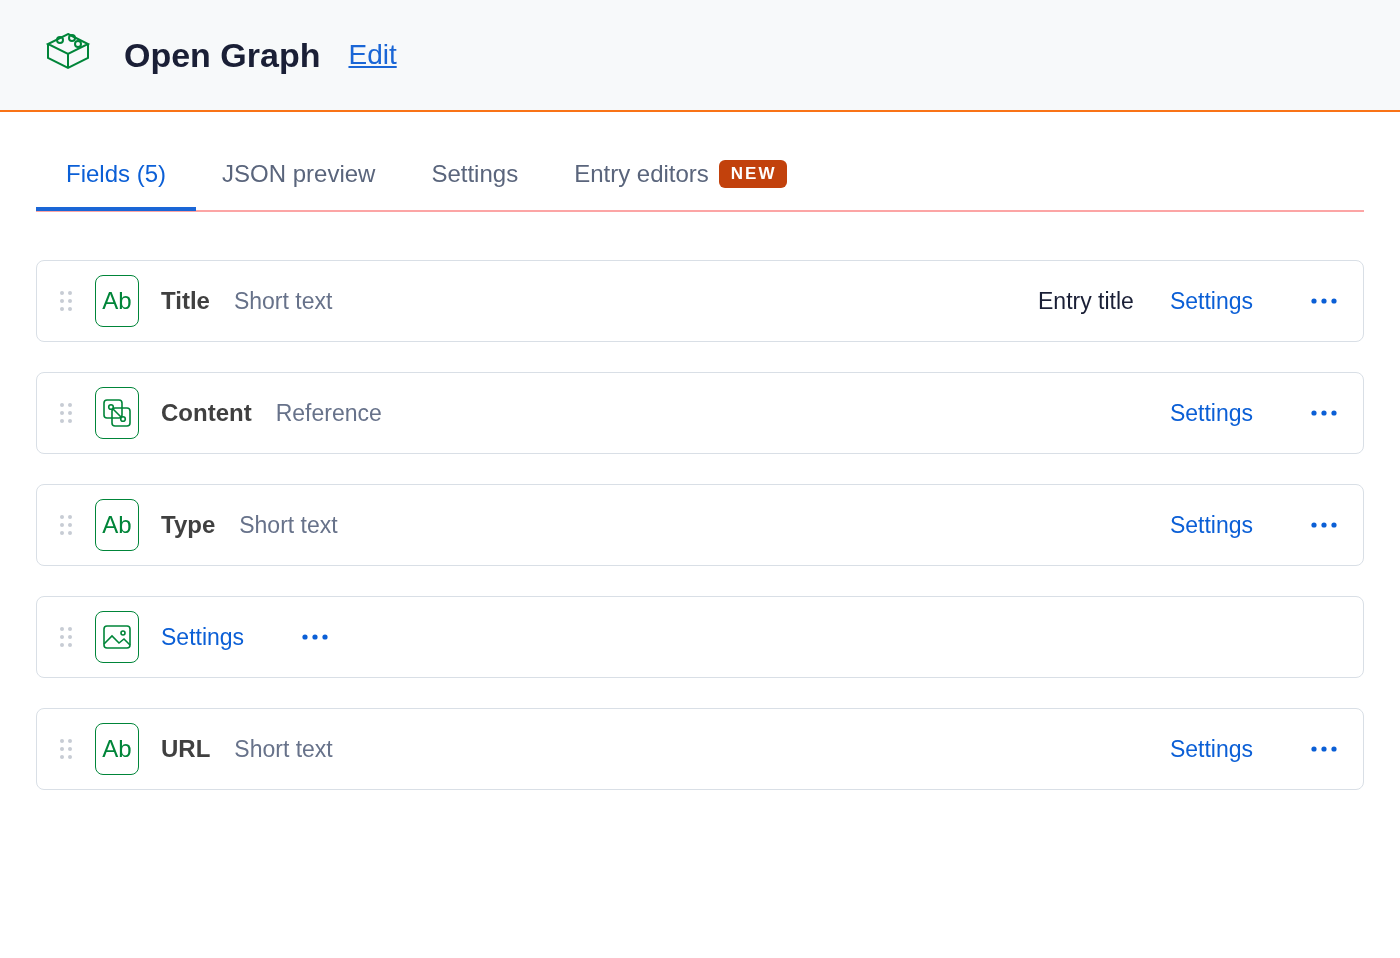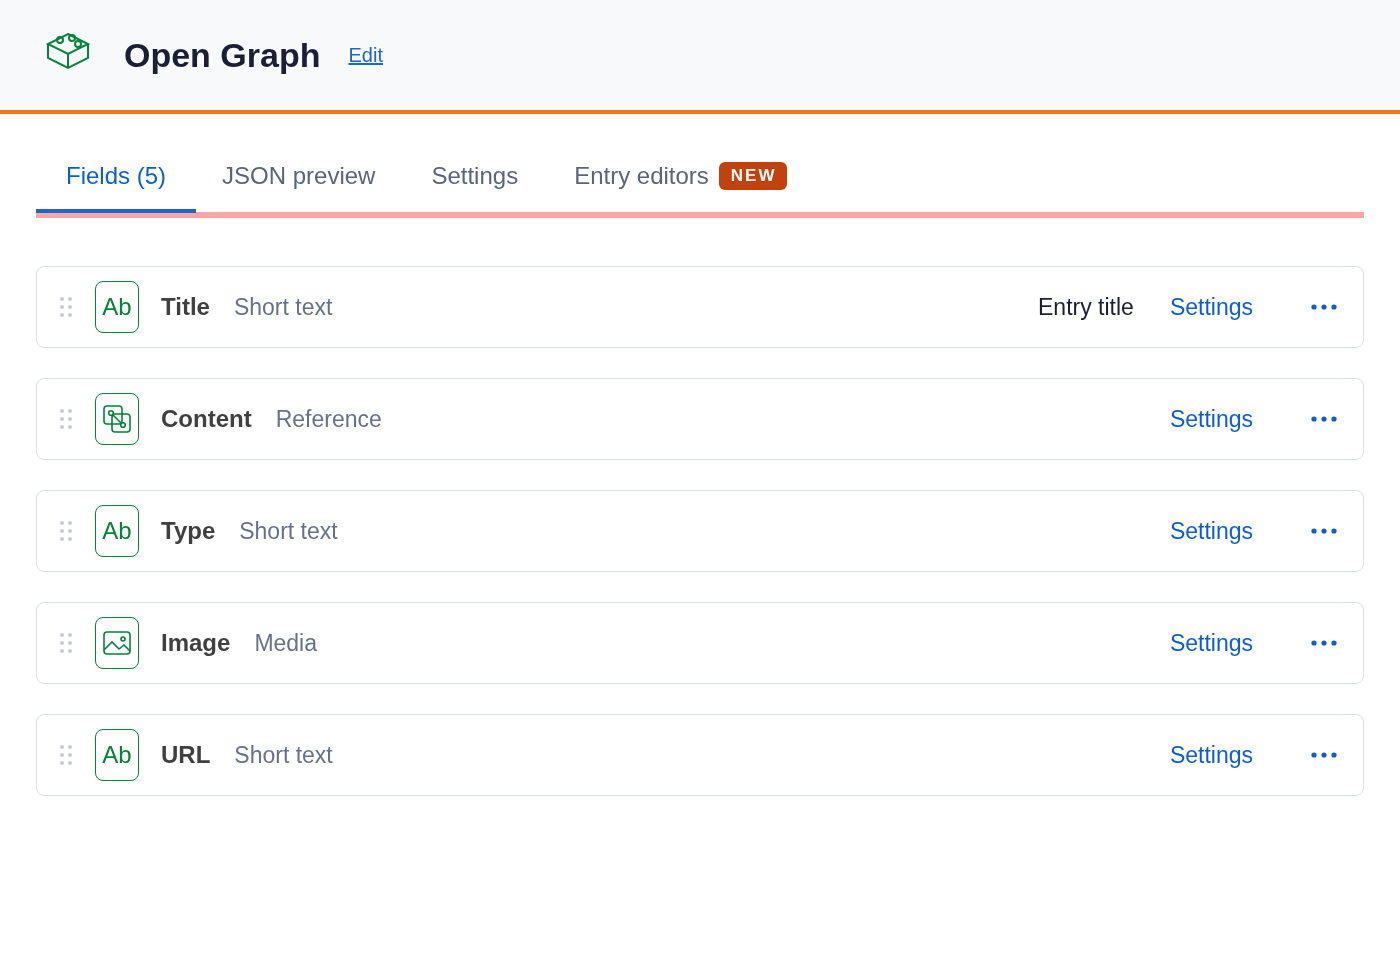--- a/index.html
+++ b/index.html
@@ -7,41 +7,41 @@
     font-family: -apple-system, BlinkMacSystemFont, "Segoe UI", Helvetica, Arial, sans-serif;
     background: #ffffff;
     color: #111a2b;
     width: 1400px;
   }
   .header {
     display: flex;
     align-items: center;
     padding: 28px 40px 28px 40px;
     background: #f7f9fa;
-    border-bottom: 4px solid #f97316;
+    border-bottom: 2px solid #f97316;
     gap: 28px;
   }
   .header-title {
     font-size: 34px;
     font-weight: 700;
     color: #1a1f36;
   }
   .edit-link {
-    font-size: 20px;
+    font-size: 28px;
     color: #1a66d6;
     text-decoration: underline;
     cursor: pointer;
   }
   .content {
     padding: 0 36px 60px 36px;
   }
   .tabs {
     display: flex;
     gap: 56px;
-    border-bottom: 6px solid #fca5a5;
+    border-bottom: 2px solid #fca5a5;
     padding: 48px 30px 0 30px;
     align-items: center;
   }
   .tab {
     font-size: 24px;
     color: #5a657c;
     padding-bottom: 22px;
     cursor: pointer;
     display: flex;
     align-items: center;
@@ -291,24 +291,20 @@
             </g>
           </svg>
       </span>
       <span class="field-icon">
         <svg width="36" height="36" viewBox="0 0 36 36" fill="none" stroke="#008539" stroke-width="1.6">
           <rect x="5" y="7" width="26" height="22" rx="3"></rect>
           <circle cx="24" cy="14" r="2"></circle>
           <path d="M5 25 L13 17 L20 24 L25 20 L31 26"></path>
         </svg>
       </span>
-      <div class="field-info">
-        <span class="field-name">Image</span>
-        <span class="field-type">Media</span>
-      </div>
       <span class="settings-link">Settings</span>
       <span class="more-dots">
         <svg width="26" height="6" viewBox="0 0 26 6">
             <g fill="#0b5fd6">
               <circle cx="3" cy="3" r="2.6"></circle>
               <circle cx="13" cy="3" r="2.6"></circle>
               <circle cx="23" cy="3" r="2.6"></circle>
             </g>
           </svg>
       </span>

